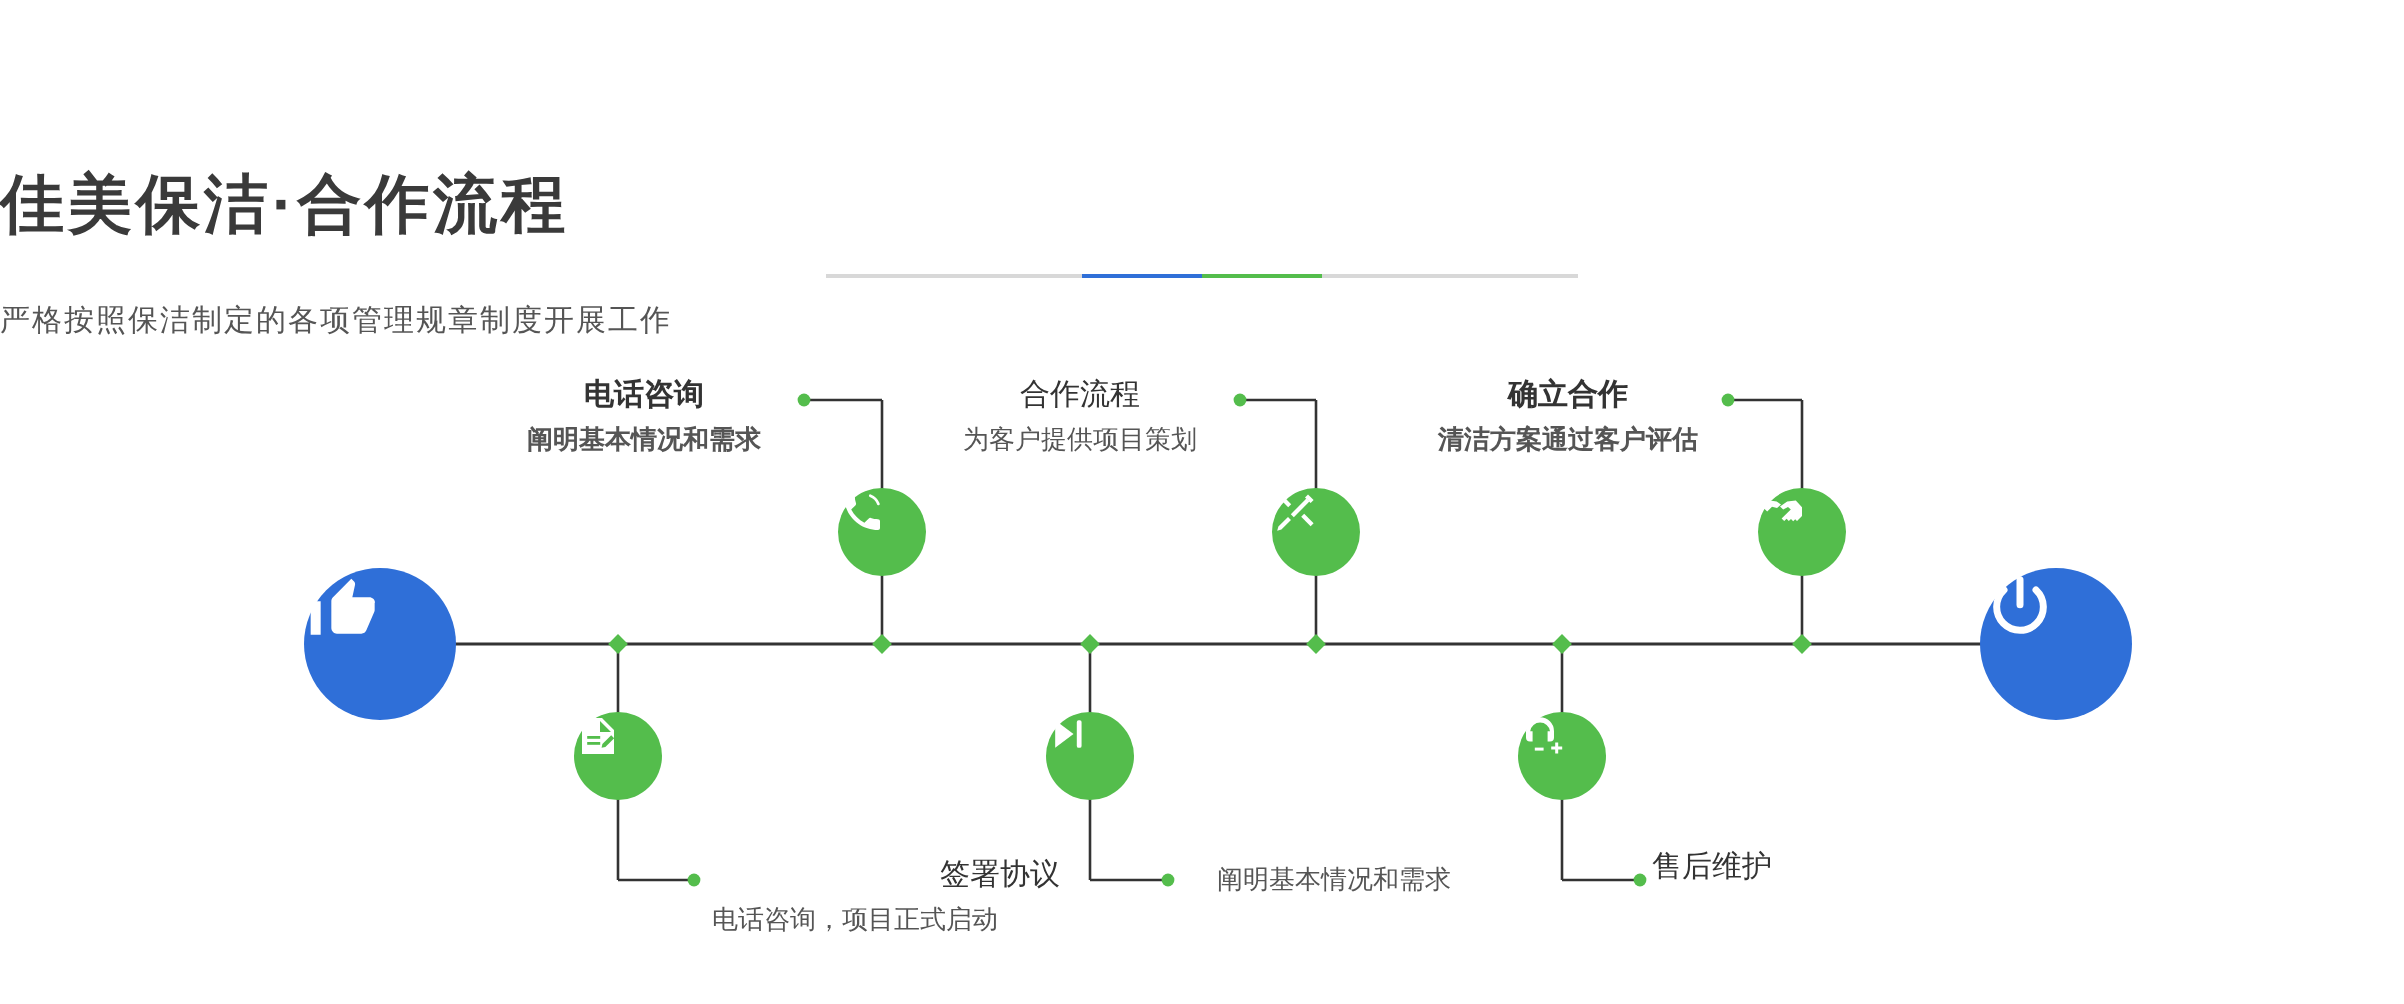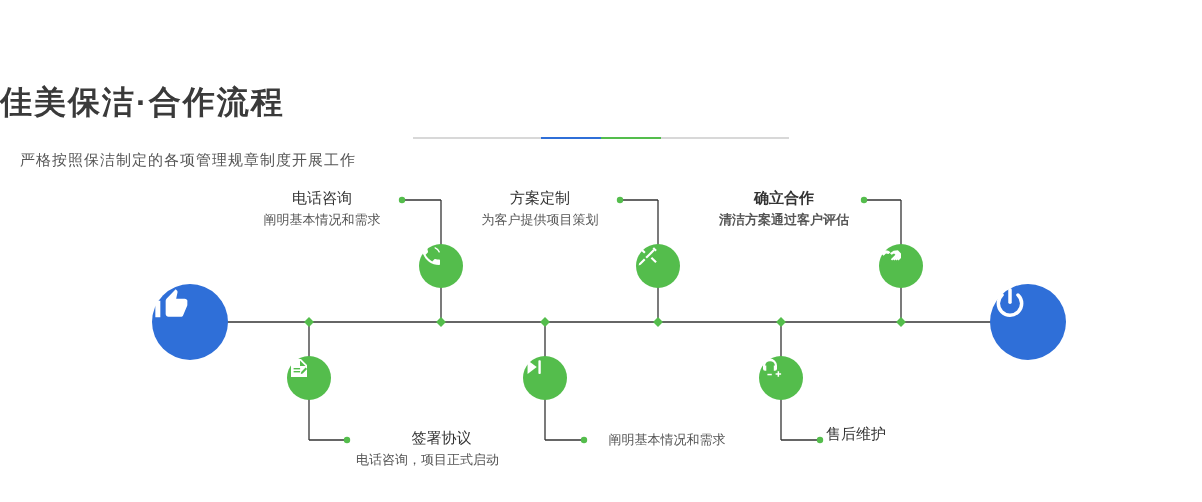--- a/index.html
+++ b/index.html
@@ -52,21 +52,20 @@
   .divider .seg-green {
     left: 188px;
     width: 60px;
     background: #54bd4c;
   }
   .subtitle {
     margin-top: 12px;
     font-size: 15px;
     color: #555;
     letter-spacing: 1px;
-    padding-left: 20px;
   }
 
   
   .diagram {
     position: absolute;
     top: 0;
     left: 0;
     width: 1202px;
     height: 502px;
   }
@@ -192,53 +191,53 @@
   </div>
 
   <div class="step-node" style="left:419px; top:244px;">
     <span>
       <svg width="24" height="24" viewBox="0 0 24 24" fill="#ffffff">
         <path d="M6.6 10.8c1.4 2.8 3.8 5.1 6.6 6.6l2.2-2.2c.3-.3.7-.4 1-.2 1.1.4 2.4.6 3.6.6.6 0 1 .4 1 1V20c0 .6-.4 1-1 1C10.6 21 3 13.4 3 4c0-.6.4-1 1-1h3.4c.6 0 1 .4 1 1 0 1.3.2 2.5.6 3.6.1.4 0 .7-.2 1l-2.2 2.2z"></path>
         <path d="M15.5 3.6a.7.7 0 0 1 .9-.4 7.6 7.6 0 0 1 4.4 4.4.7.7 0 1 1-1.3.5 6.2 6.2 0 0 0-3.6-3.6.7.7 0 0 1-.4-.9z"></path>
       </svg>
     </span>
   </div>
-  <div class="step-label above" style="left:242px; top:188px; width:160px;">
+  <div class="step-label above" style="left:242px; top:188px; width:160px;font-weight:bold;">
     <div class="title">电话咨询</div>
     <div class="desc">阐明基本情况和需求</div>
   </div>
 
   <div class="step-node" style="left:287px; top:356px;">
     <span>
       <svg width="24" height="24" viewBox="0 0 24 24" fill="#ffffff">
         <path d="M4 3h10l6 6v12H4V3zm9 1.5V10h5.5L13 4.5z" fill="#ffffff"></path>
         <rect x="6.6" y="12" width="6.5" height="1.4" fill="#54bd4c"></rect>
         <rect x="6.6" y="15" width="6.5" height="1.4" fill="#54bd4c"></rect>
         <path d="M18.6 11.6l1.5 1.5-4.4 4.4-1.9.4.4-1.9 4.4-4.4z" fill="#54bd4c"></path>
       </svg>
     </span>
   </div>
   <div class="step-label below" style="left:325px; top:428px; width:205px;">
-    <div class="title" style="text-align:center; padding-left:28px;">签署协议</div>
+    <div class="title" style="text-align:right; padding-left:28px;">签署协议</div>
     <div class="desc">电话咨询，项目正式启动</div>
   </div>
 
   <div class="step-node" style="left:636px; top:244px;">
     <span>
       <svg width="24" height="24" viewBox="0 0 24 24" fill="#ffffff">
         <path d="M3.2 19.3L8 14.5l1.5 1.5-4.8 4.8-2.1.6.6-2.1z"></path>
         <path d="M9.4 13.1l7.8-7.8 1.5 1.5-7.8 7.8z"></path>
         <path d="M18 3.2l2.8 2.8-1.5 1.5L16.5 4.7z"></path>
         <path d="M14.6 14.4l1.5-1.5 4.7 4.7-1.5 1.5z"></path>
         <path d="M3.4 4.9l1.5-1.5 4.7 4.7-1.5 1.5z"></path>
       </svg>
     </span>
   </div>
   <div class="step-label above" style="left:460px; top:188px; width:160px;">
-    <div class="title">方案定制</div>
+    <div class="title">合作流程</div>
     <div class="desc">为客户提供项目策划</div>
   </div>
 
   <div class="step-node" style="left:523px; top:356px;">
     <span>
       <svg width="22" height="22" viewBox="0 0 24 24" fill="#ffffff">
         <path d="M5 4.5l10 7.5-10 7.5z"></path>
         <rect x="16.8" y="4.5" width="2.6" height="15" rx="1"></rect>
       </svg>
     </span>

